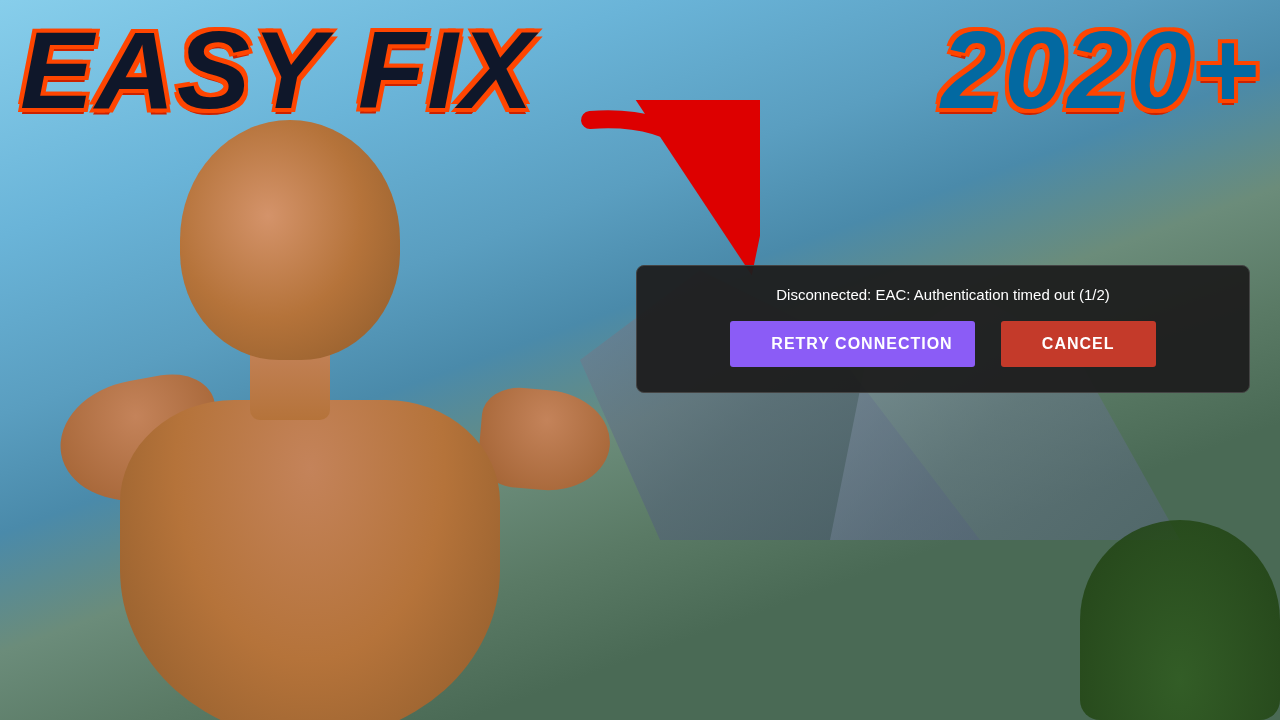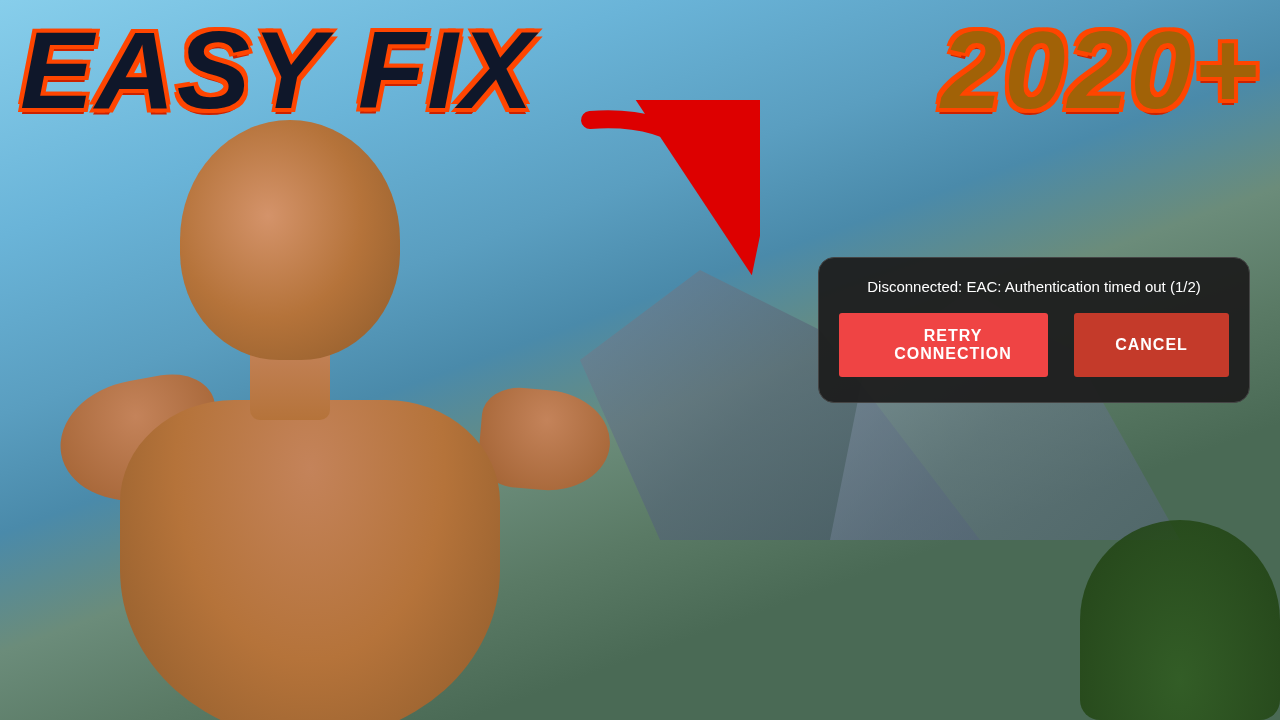--- a/index.html
+++ b/index.html
@@ -150,21 +150,21 @@
       line-height: 1;
     }
 
     #title-year {
       position: absolute;
       top: 15px;
       right: 20px;
       font-size: 110px;
       font-weight: 900;
       font-style: italic;
-      color: #a16207;
+      color: #0369a1;
       text-shadow:
         -4px -4px 0 #FF4500,
         4px -4px 0 #FF4500,
         -4px 4px 0 #FF4500,
         4px 4px 0 #FF4500,
         0 6px 0 #CC2200;
       letter-spacing: 2px;
       font-family: Impact, Arial Black, sans-serif;
       line-height: 1;
     }
@@ -176,26 +176,26 @@
       left: 50%;
       transform: translateX(-80px);
       width: 200px;
       height: 180px;
       pointer-events: none;
     }
 
     
     #dialog {
       position: absolute;
-      top: 257px;
+      top: 265px;
       right: 30px;
-      width: 432px;
+      width: 614px;
       background: rgba(30, 30, 30, 0.95);
       border: 1px solid #444;
-      border-radius: 16px;
+      border-radius: 8px;
       padding: 20px 20px 25px 20px;
     }
 
     #dialog-message {
       color: #ffffff;
       font-size: 15px;
       text-align: center;
       margin-bottom: 18px;
       font-weight: 500;
     }
@@ -217,21 +217,21 @@
       letter-spacing: 1px;
       text-transform: uppercase;
       min-width: 155px;
     }
 
     .btn-view-webpage {
       background: #1a6fc4;
     }
 
     .btn-retry {
-      background: #ef4444;
+      background: #8b5cf6;
       position: relative;
       padding-left: 41px;
     }
 
     .btn-cancel {
       background: #c43a2a;
       margin-left: 16px;
     }
   </style>
 </head>

